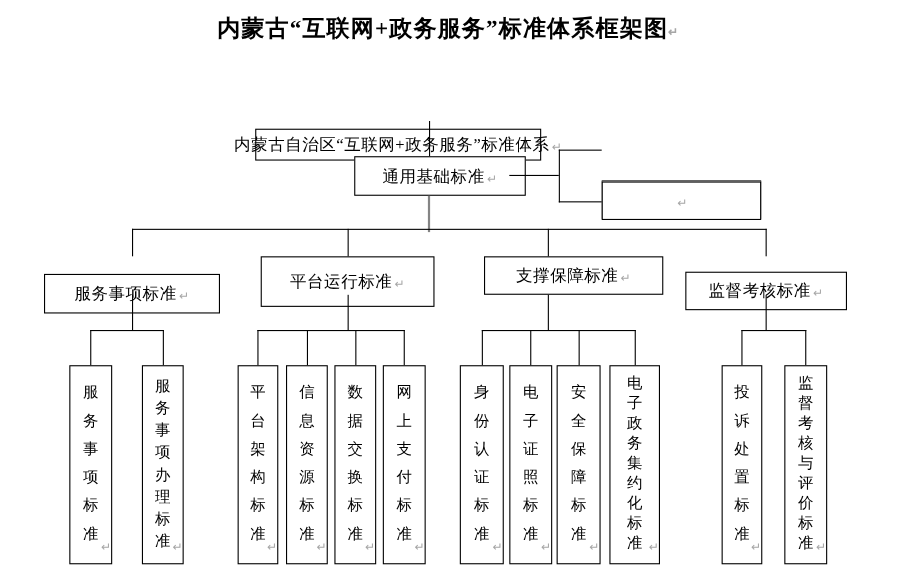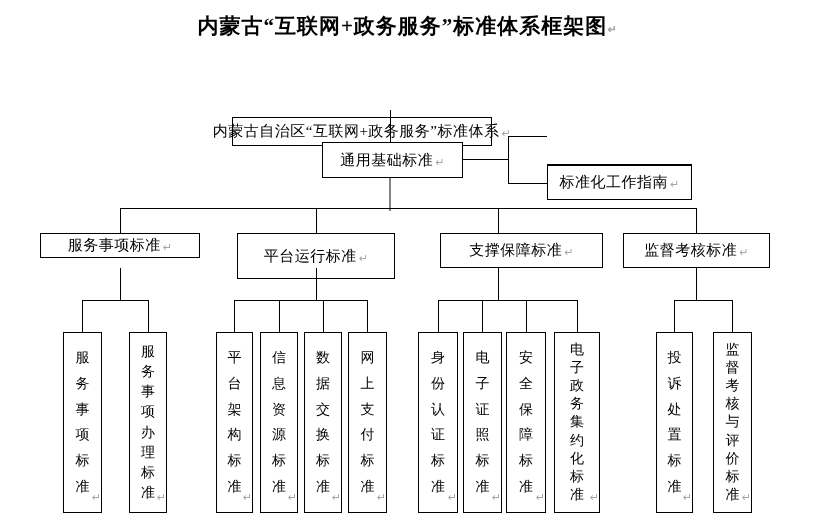--- a/index.html
+++ b/index.html
@@ -36,47 +36,46 @@
 
 <div class="canvas">
 
   <div class="title"><span>内蒙古“互联网+政务服务”标准体系框架图</span><span class="mark">↵</span></div>
 
   <div class="box hbox" style="left:232px;top:81px;width:260px;height:29px;margin-top:36px;">
       <span>内蒙古自治区“互联网+政务服务”标准体系</span>
       <span class="mark">↵</span>
     </div>
 
-  <div class="box hbox" style="left:322px;top:142px;width:141px;height:36px;">
+  <div class="box hbox" style="left:322px;top:142px;width:156px;height:36px;">
       <span>通用基础标准</span>
       <span class="mark">↵</span>
     </div>
 
   <div class="box hbox" style="left:547px;top:119px;width:145px;height:35px;margin-top:45px;">
       <span>术语标准</span>
       <span class="mark">↵</span>
     </div>
   <div class="box hbox" style="left:547px;top:165px;width:145px;height:35px;">
-      <span>标准化工作指南</span>
-      <span class="mark">↵</span>
-    </div>
-
-  <div class="box hbox" style="left:40px;top:233px;width:160px;height:25px;text-align:center;">
+      <span class="mark">↵</span>
+    </div>
+
+  <div class="box hbox" style="left:40px;top:249px;width:160px;height:36px;text-align:center;">
       <span>服务事项标准</span>
       <span class="mark">↵</span>
     </div>
   <div class="box hbox" style="left:237px;top:233px;width:158px;height:46px;">
       <span>平台运行标准</span>
       <span class="mark">↵</span>
     </div>
   <div class="box hbox" style="left:417px;top:233px;width:163px;height:35px;margin-left:23px;">
       <span>支撑保障标准</span>
       <span class="mark">↵</span>
     </div>
-  <div class="box hbox" style="left:623px;top:233px;width:147px;height:35px;">
+  <div class="box hbox" style="left:623px;top:247px;width:147px;height:35px;">
       <span>监督考核标准</span>
       <span class="mark">↵</span>
     </div>
 
   <div class="box vbox" style="left:63px;width:39px;">
       <span class="vtext">
         <span>服</span>
         <span>务</span>
         <span>事</span>
         <span>项</span>

